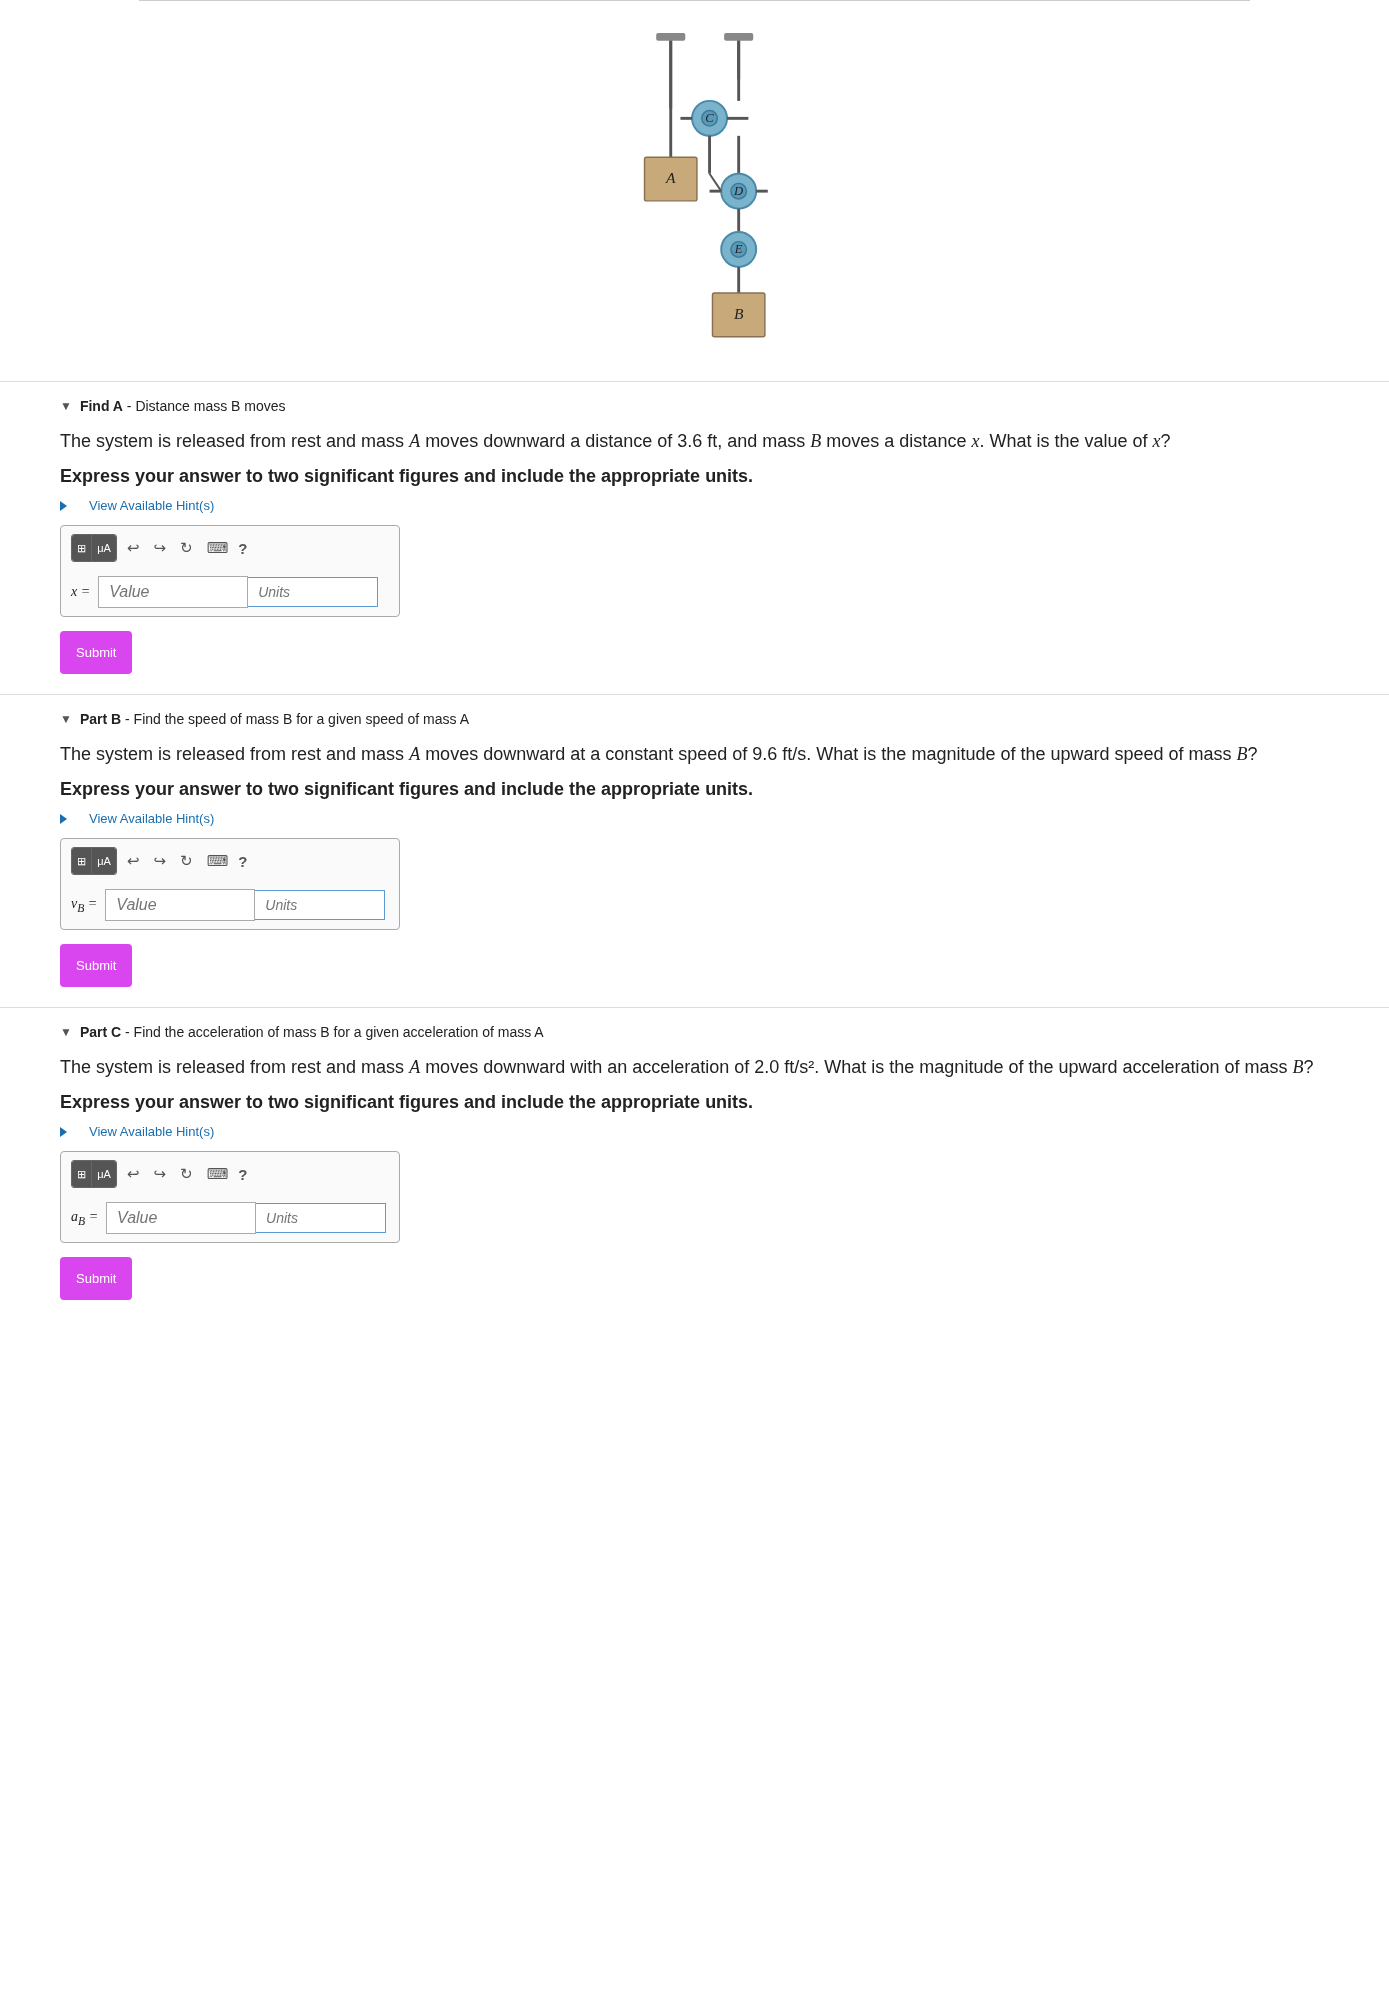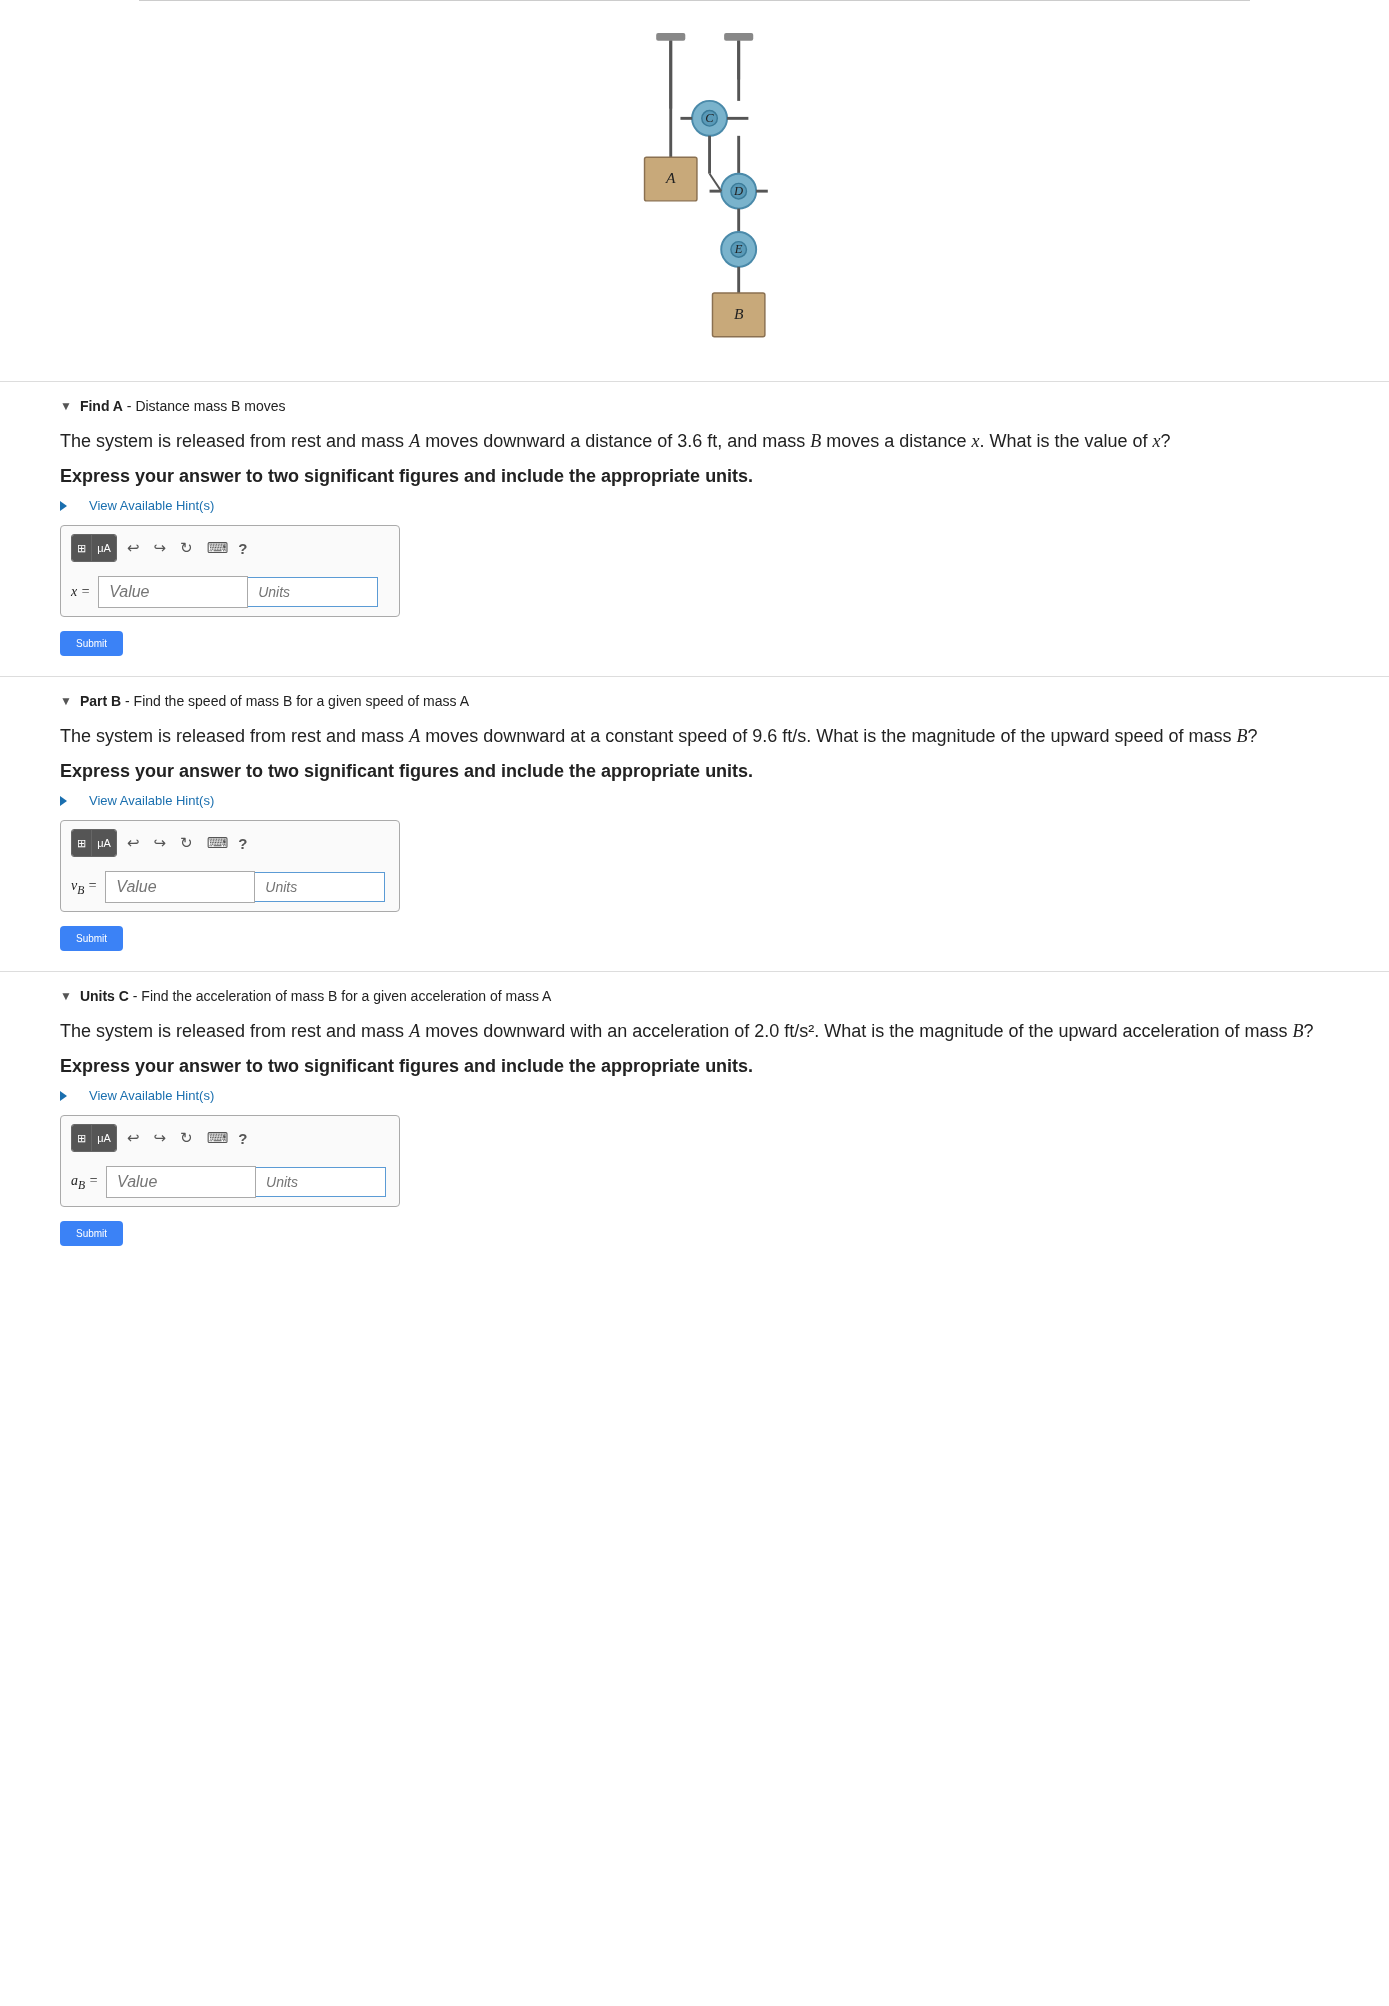--- a/index.html
+++ b/index.html
@@ -182,26 +182,26 @@
       padding: 6px 10px;
       font-size: 14px;
       font-style: italic;
       color: #ec4899;
       width: 130px;
       outline: none;
       background: #fff;
     }
 
     .submit-btn {
-      background: #3b82f6;
+      background: #d946ef;
       color: #fff;
       border: none;
       border-radius: 4px;
-      padding: 7px 16px;
-      font-size: 10px;
+      padding: 14px 16px;
+      font-size: 13px;
       cursor: pointer;
       margin-top: 4px;
     }
 
     .math-italic {
       font-family: 'Times New Roman', serif;
       font-style: italic;
     }
   </style>
 </head>
@@ -332,21 +332,21 @@
       <input class="units-input" type="text" placeholder="Units" style="">
     </div>
   </div>
   <br>
   <button class="submit-btn">Submit</button>
 </div>
 
 <div class="part-section">
   <div class="part-header">
     <span class="arrow">▼</span>
-    <span><strong>Units C</strong> <span>-</span> <span>Find the acceleration of mass B for a given acceleration of mass A</span></span>
+    <span><strong>Part C</strong> <span>-</span> <span>Find the acceleration of mass B for a given acceleration of mass A</span></span>
   </div>
 
   <p class="part-description">
     The system is released from rest and mass <span class="math-italic">A</span> moves downward with an acceleration of 2.0 ft/s². What is the magnitude of the upward acceleration of mass <span class="math-italic">B</span>?
   </p>
   <p class="part-description bold-instruction">
     <strong>Express your answer to two significant figures and include the appropriate units.</strong>
   </p>
 
   <a class="hint-link">

